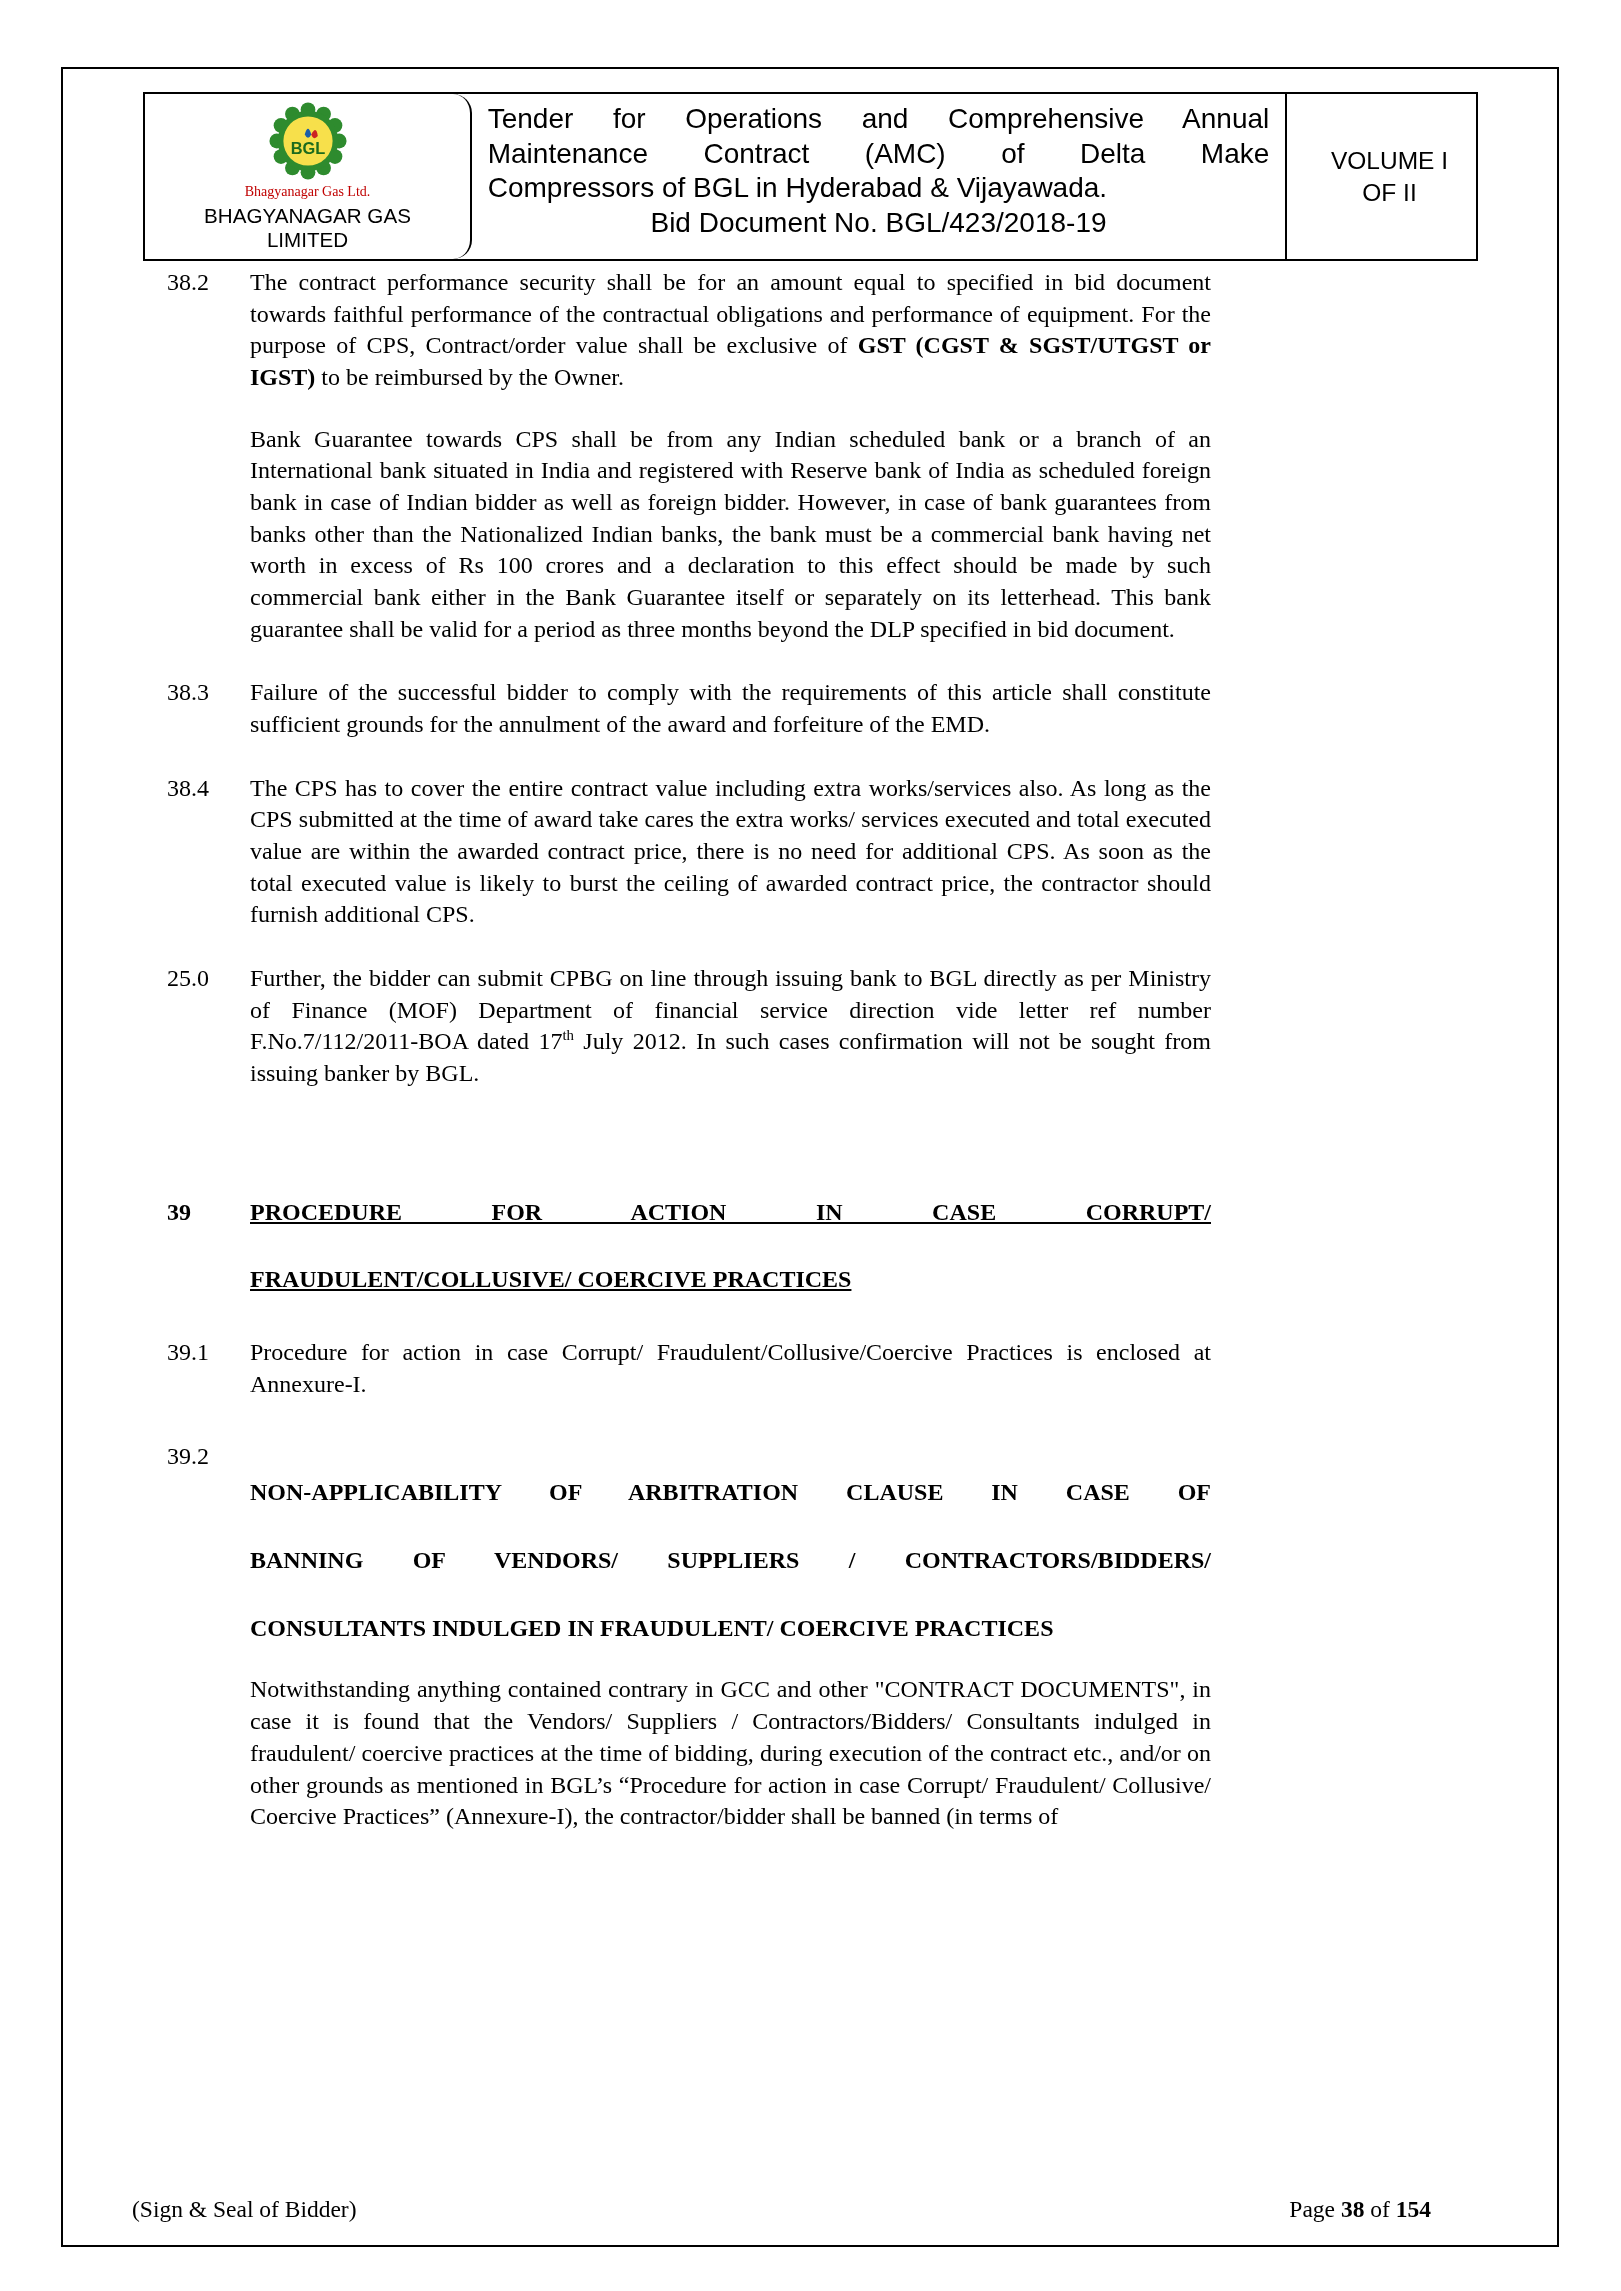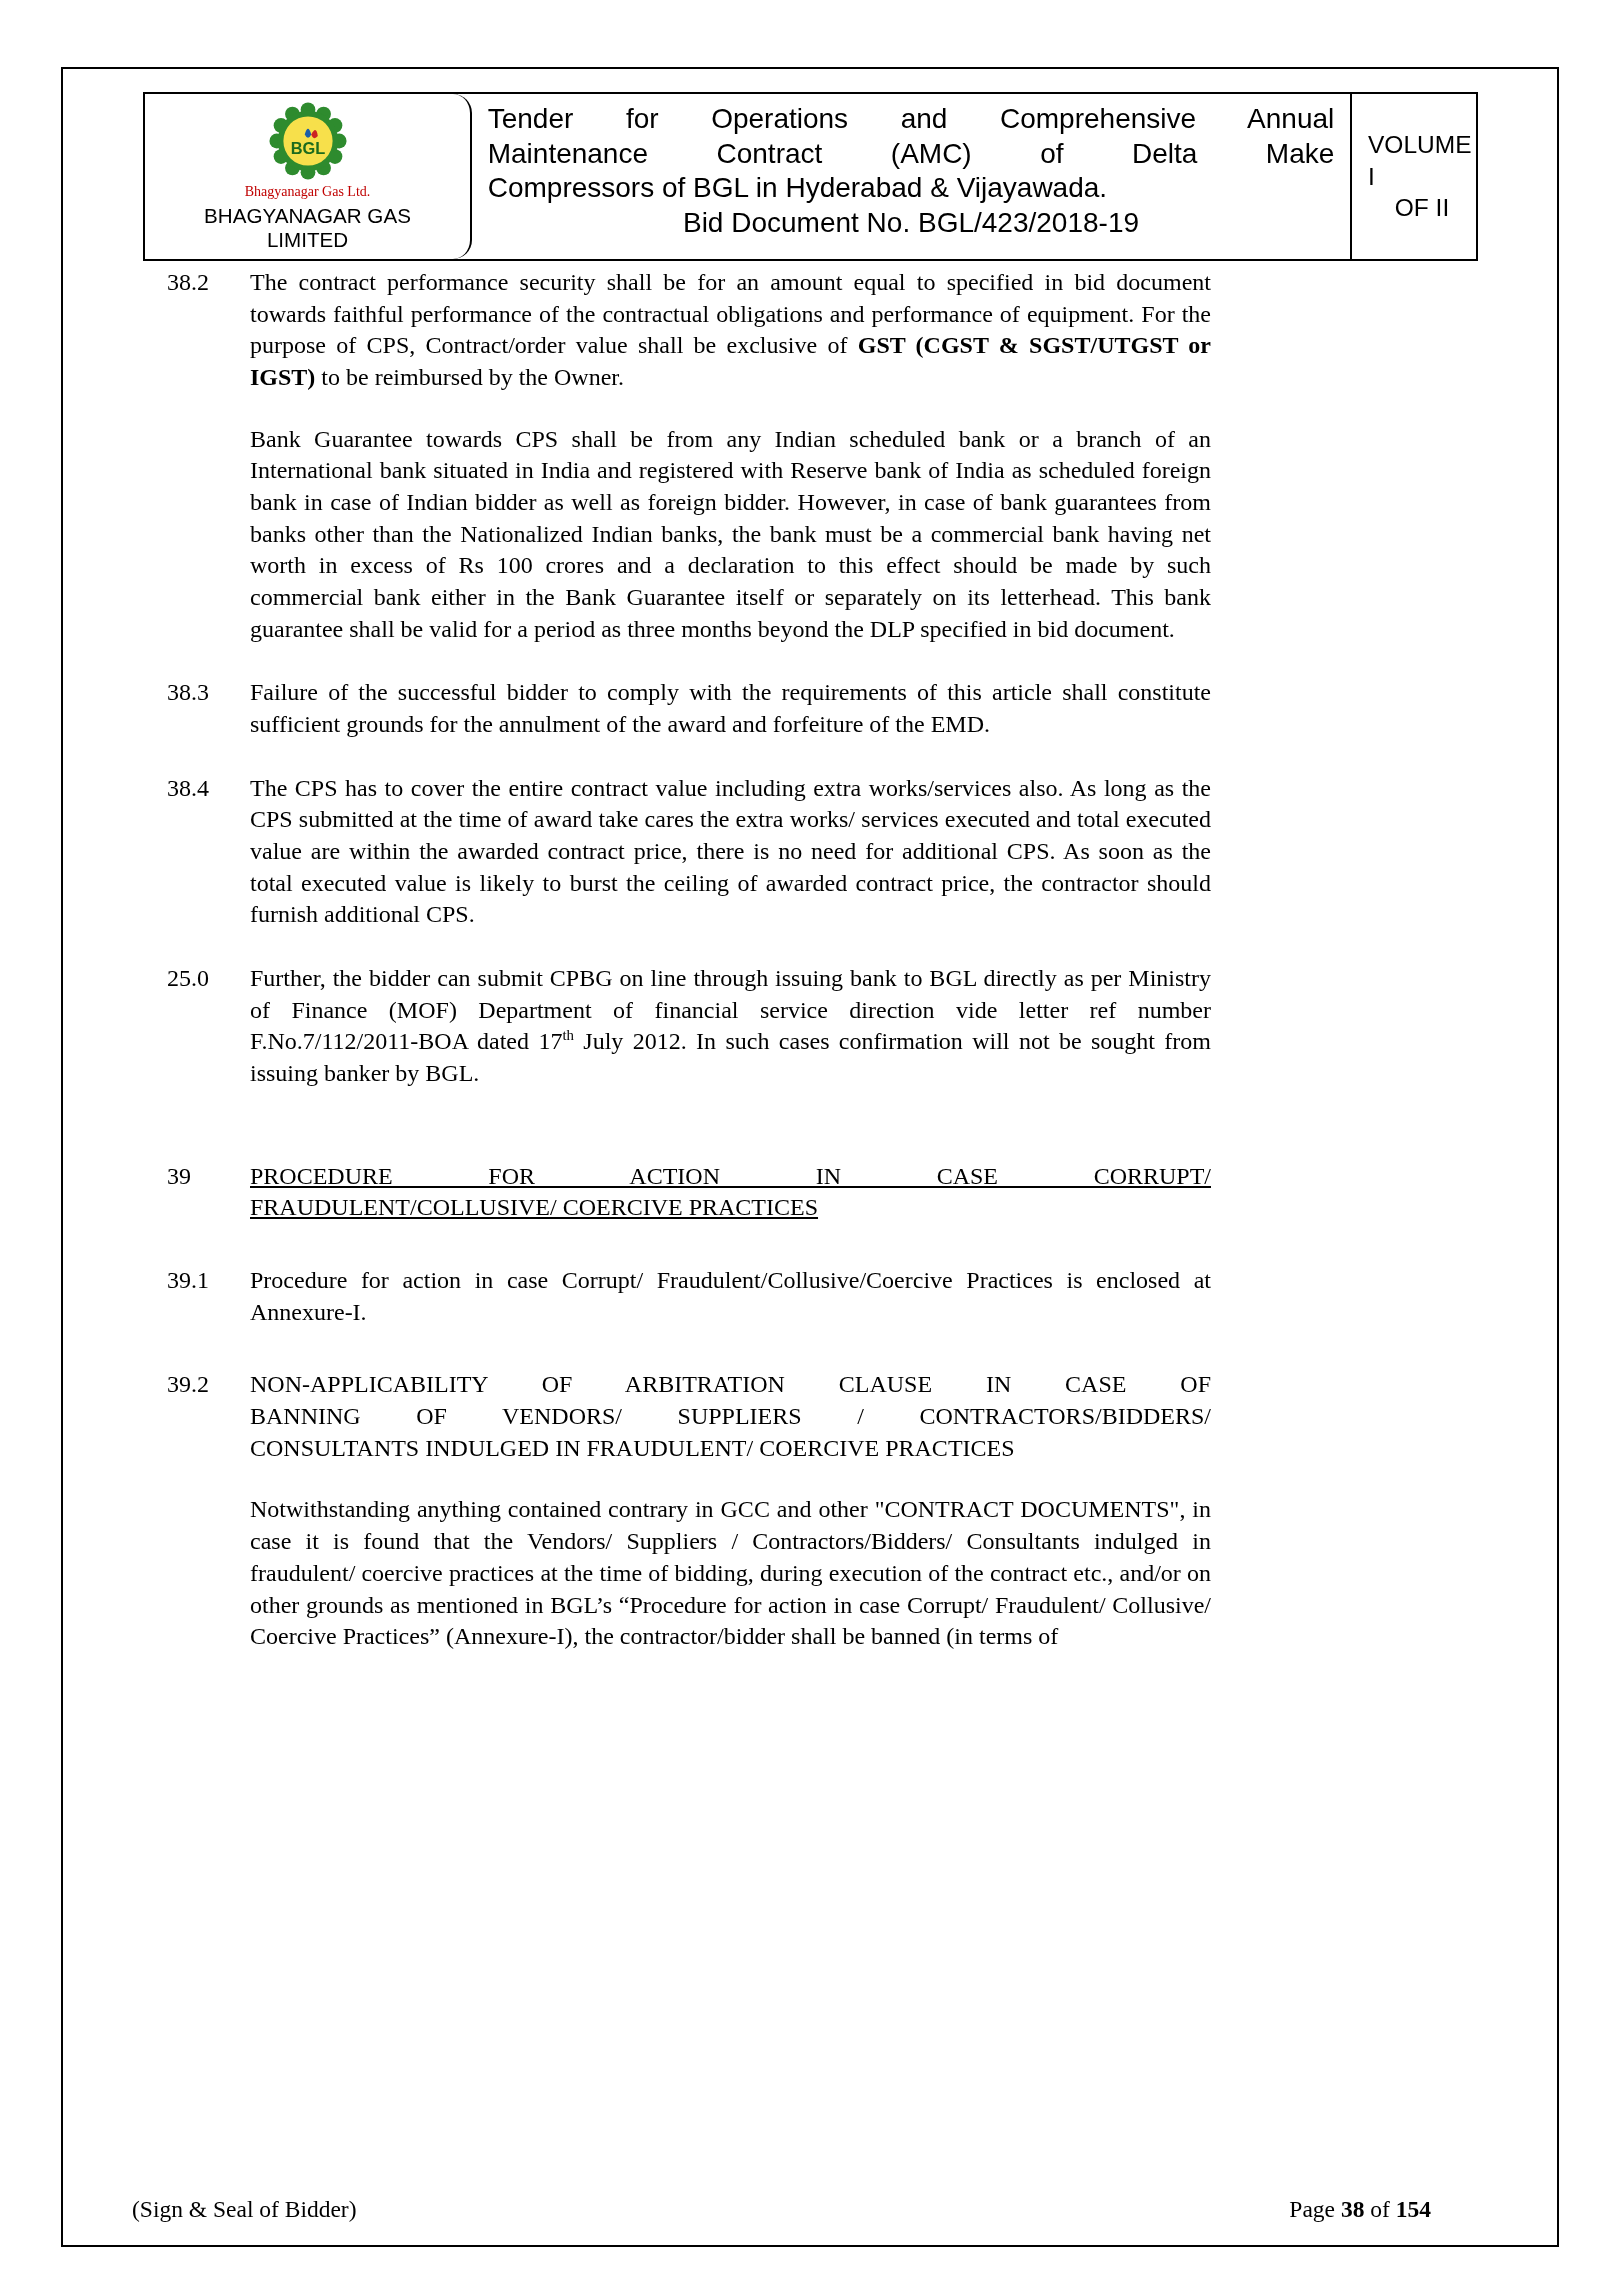--- a/index.html
+++ b/index.html
@@ -25,42 +25,42 @@
   }
   .logo-caption {
     font-family:Liberation Serif, serif; font-size:14px; color:#c00000;
     margin-top:2px;
   }
   .company-name {
     font-family:"Liberation Sans",sans-serif; font-size:20.6px; line-height:1.2;
     color:#000; margin-top:3.9px;
   }
   .title-cell {
-    width:880px; border-right:2px solid #000; padding:7.8px 15.7px;
+    width:815px; border-right:2px solid #000; padding:7.8px 15.7px;
     font-family:"Liberation Sans",sans-serif; font-size:28px; line-height:1.24;
   }
   .t-just { text-align:justify; text-align-last:justify; }
   .t-left { text-align:left; }
   .t-center { text-align:center; }
   .volume-cell {
     flex:1; display:flex; flex-direction:column; align-items:center; justify-content:center;
     font-family:"Liberation Sans",sans-serif; font-size:24.5px; line-height:1.3;padding-left:16px;
   }
   
   .content { position:absolute; left:167px; top:267px; width:1044px; font-size:24px; line-height:1.32; }
   .sec { display:flex; }
   .sec + .sec { margin-top:32px; }
   .sec-39 { margin-top:71px !important; }
   .sec-391 { margin-top:41px !important; }
   .sec-392 { margin-top:41px !important; }
   .num { width:83px; flex-shrink:0; }
   .txt { flex:1; min-width:0; }
   .just { text-align:justify; }
   .gap-top { margin-top:30px; }
-  .bold { font-weight:normal; }
+  .bold { font-weight:bold;margin-top:36px; }
   .und { text-decoration:underline; }
   .jl { text-align:justify; text-align-last:justify; }
   sup { font-size:0.62em; vertical-align:super; line-height:0; }
   
   .footer {
     position:absolute; left:132px; top:2196px; width:1299px;
     display:flex; justify-content:space-between; font-size:23.5px;
   }
 </style>
 </head>

